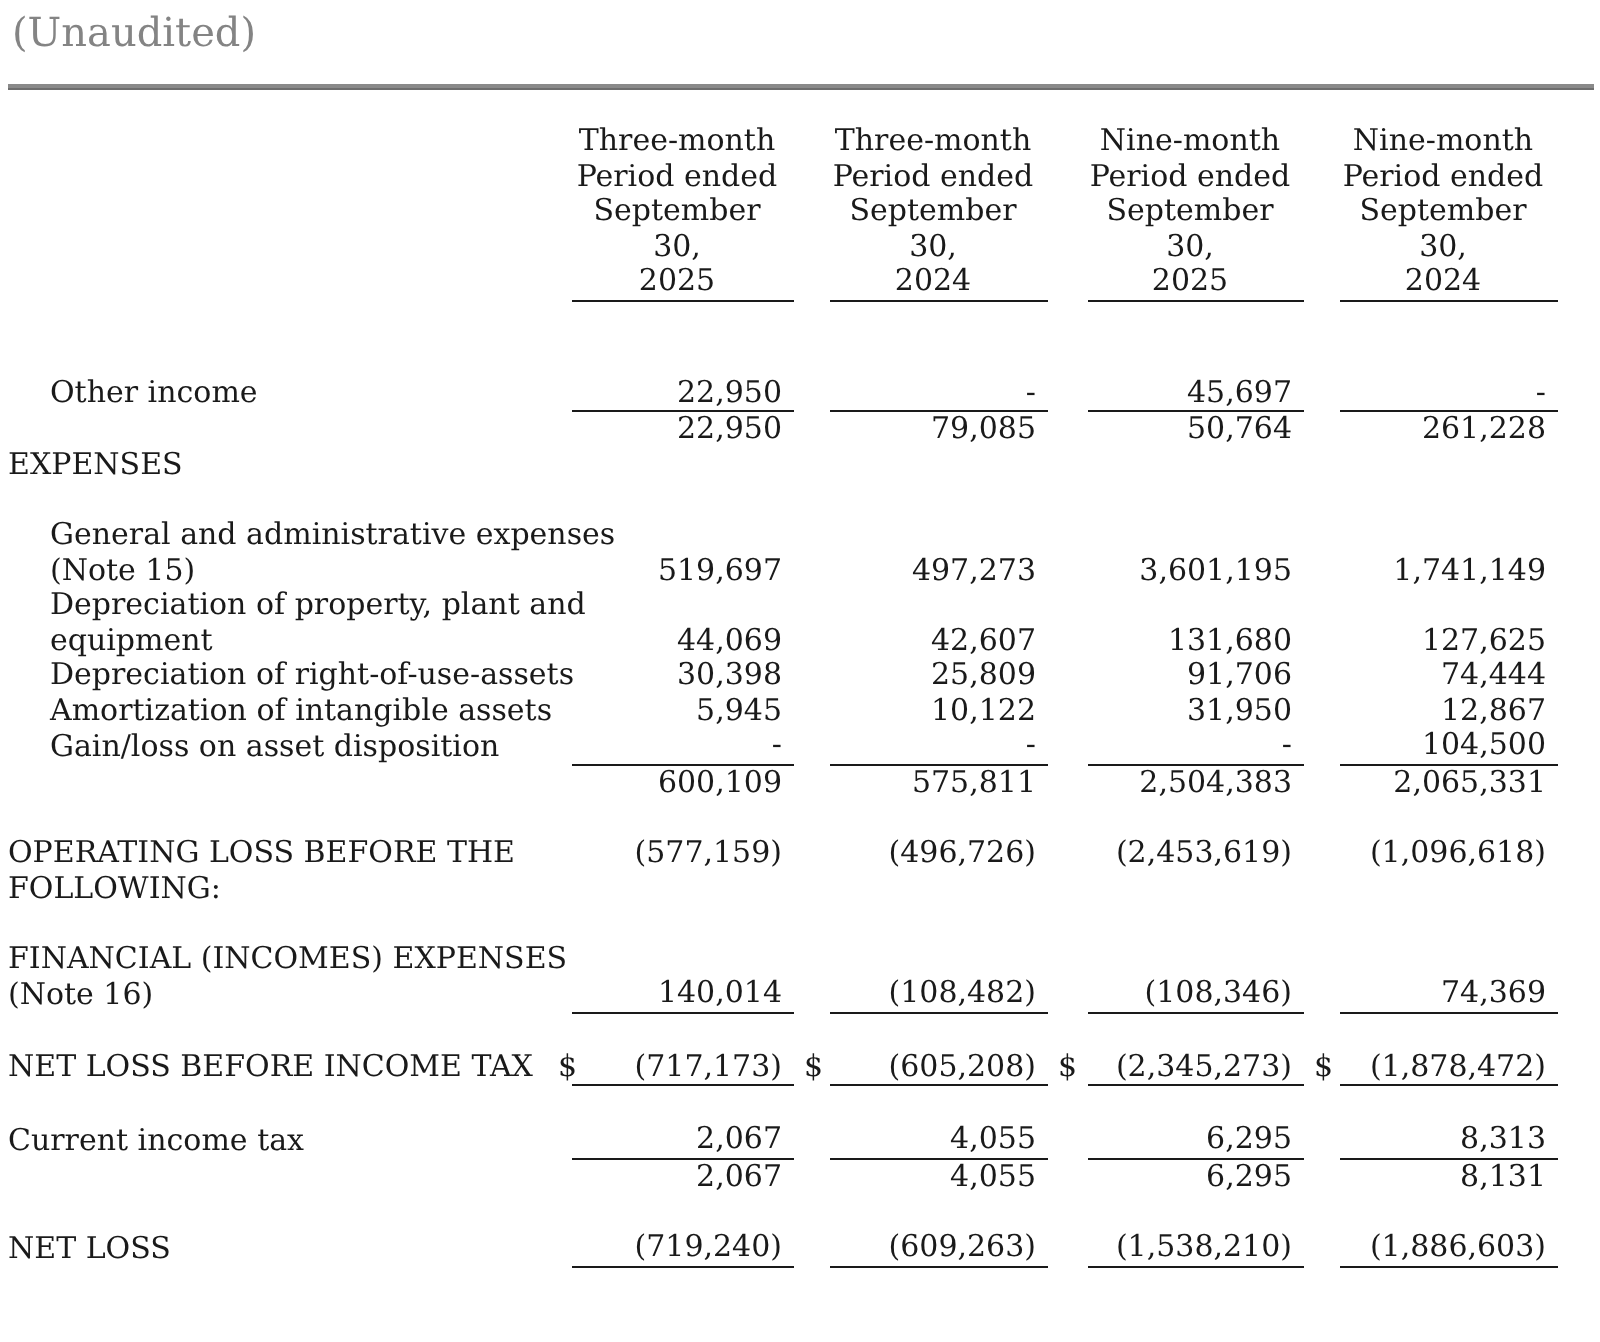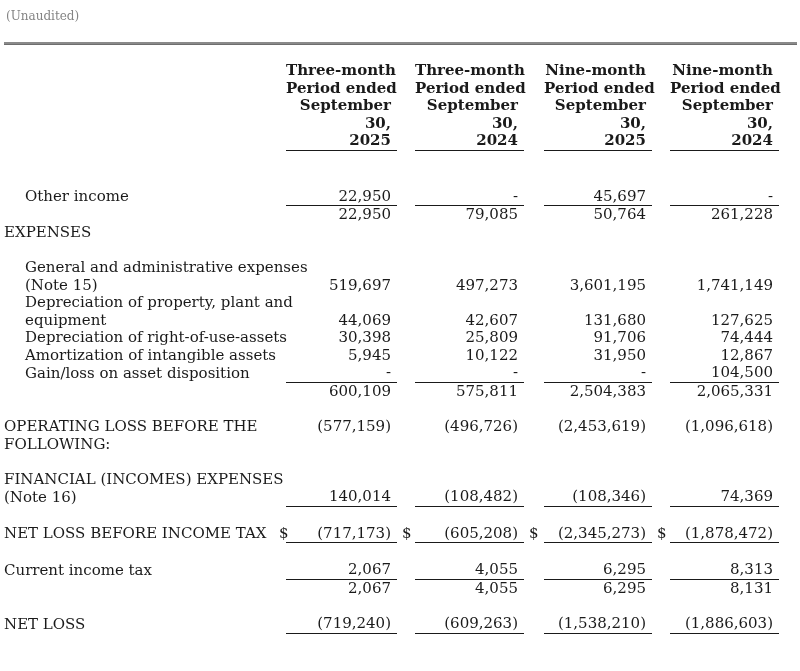--- a/index.html
+++ b/index.html
@@ -15,21 +15,21 @@
     font-size: 15px;
     color: #1a1a1a;
   }
   .page {
     padding-top: 7px;
     padding-left: 4px;
     padding-right: 3px;
   }
   .unaudited {
     color: #848484;
-    font-size: 12px;
+    font-size: 20px;
     line-height: 18px;
     padding-left: 2px;
   }
   .rule {
     margin-top: 17px;
     height: 3px;
     background: #8a8a8a;
     border-bottom: 1px solid #6e6e6e;
     box-sizing: border-box;
   }
@@ -54,23 +54,24 @@
   td.dollar {
     text-align: left;
     padding-left: 5px;
   }
   td.val {
     text-align: right;
     padding-right: 6px;
   }
   td.ul { border-bottom: 1.5px solid #1a1a1a; }
   tr.header td.val {
-    font-weight: bold;
+    font-weight: normal;
     white-space: pre;
     border-bottom: 1.5px solid #1a1a1a;
+    text-align: center;
   }
   tr.vtop td { vertical-align: top; }
   tr.spacer td { height: 18px; line-height: 18px; }
   tr.hspacer td { height: 19px; line-height: 19px; }
 </style>
 </head>
 <body>
 
 <div class="page">
   <div class="unaudited">(Unaudited)</div>

